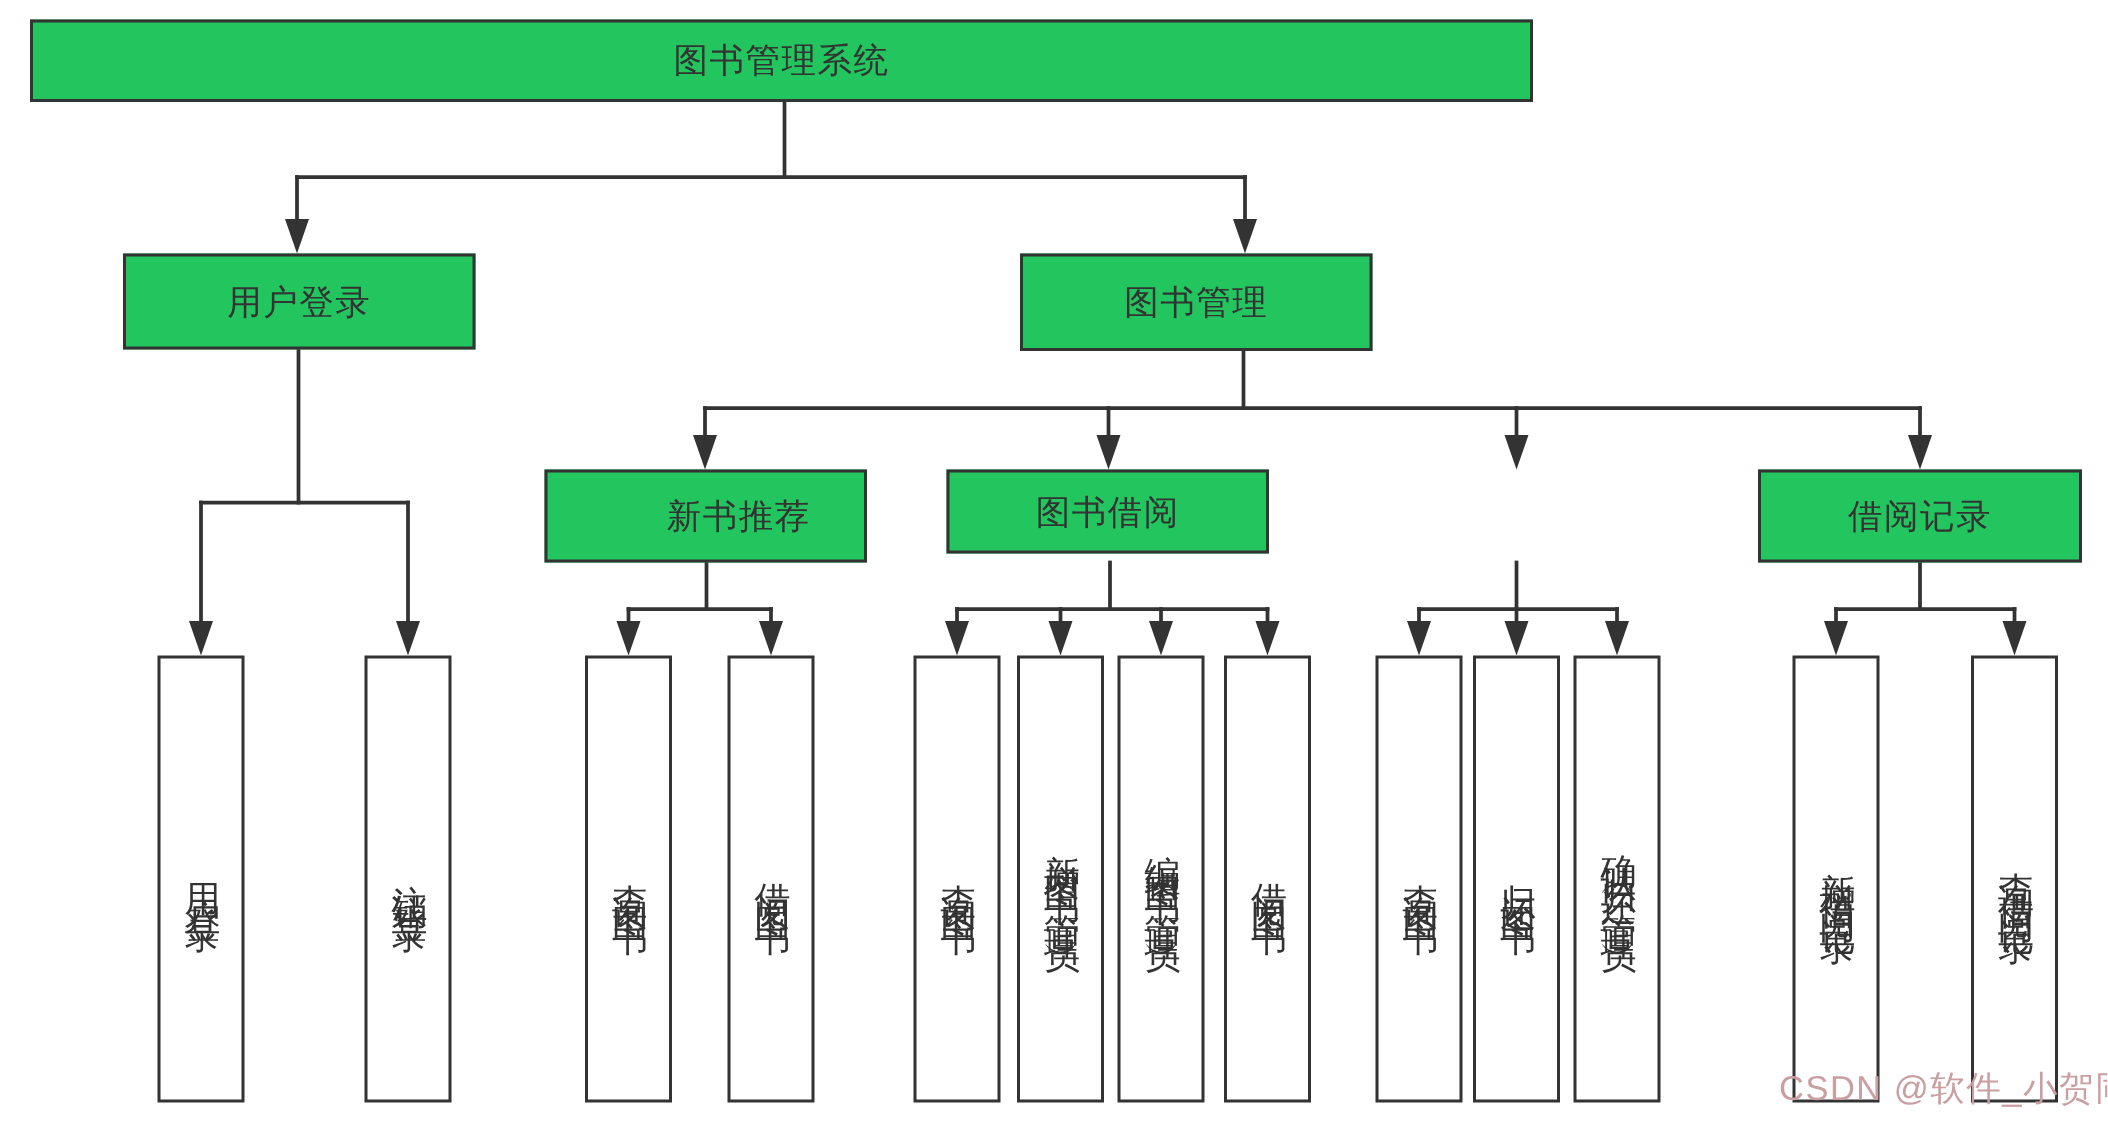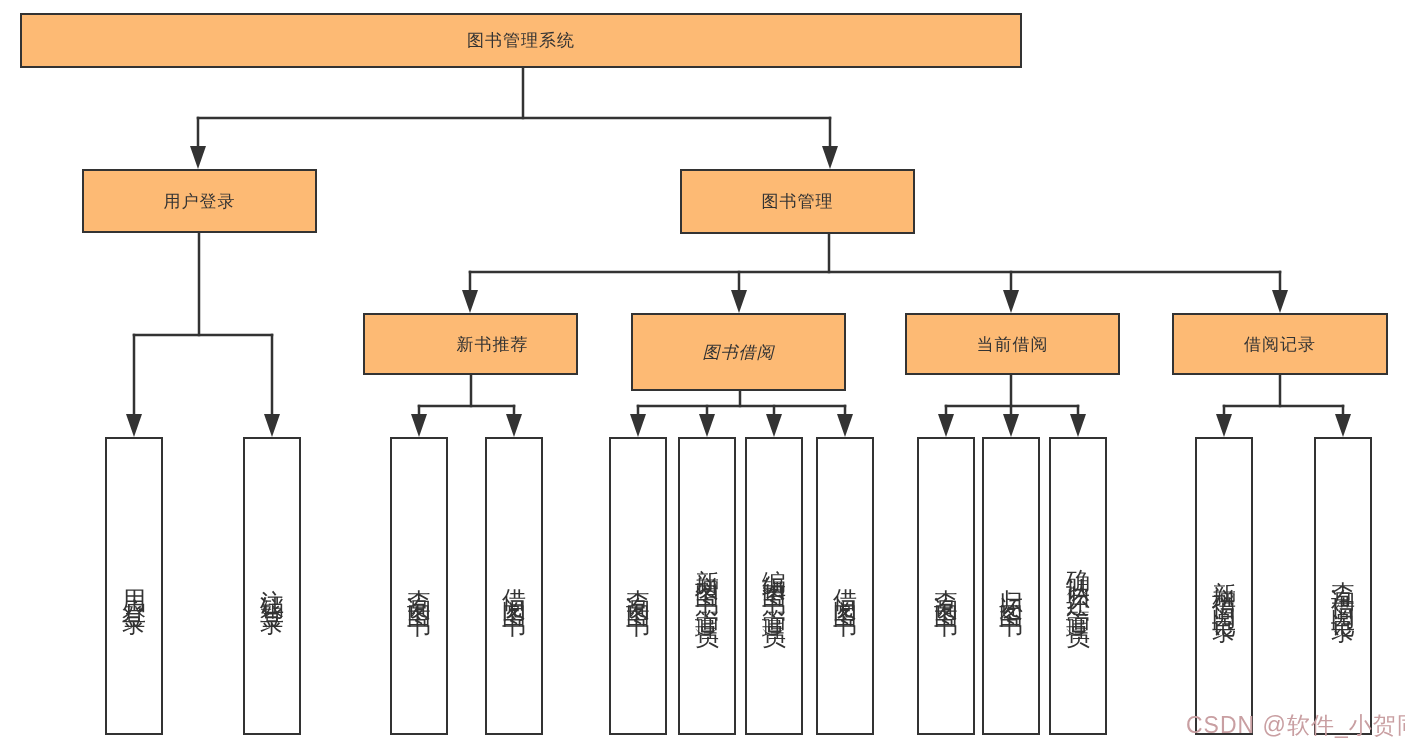--- a/index.html
+++ b/index.html
@@ -9,25 +9,25 @@
     height: 747px;
     background: #ffffff;
     font-family: "Liberation Sans", "DejaVu Sans", sans-serif;
     color: #333333;
     overflow: hidden;
   }
   #wires { position: absolute; left: 0; top: 0; width: 1405px; height: 747px; }
   .hbox {
     position: absolute;
     border: 2.5px solid #333333;
-    background: #fdba74;
+    background: #22c55e;
     display: flex;
     align-items: center;
     justify-content: center;
-    font-size: 17px;
+    font-size: 23px;
     letter-spacing: 1px;
     box-sizing: border-box;
   }
   .vbox {
     position: absolute;
     border: 2.5px solid #333333;
     background: #ffffff;
     display: flex;
     align-items: center;
     justify-content: center;
@@ -125,22 +125,21 @@
       <path d="M1335 414 H1351 L1343 437 Z"></path>
     </g>
   </svg>
 
   <div class="hbox" style="left:20px; top:13px; width:1002px; height:55px;">图书管理系统</div>
 
   <div class="hbox" style="left:82px; top:169px; width:235px; height:64px;">用户登录</div>
   <div class="hbox" style="left:680px; top:169px; width:235px; height:65px;text-align:center;">图书管理</div>
 
   <div class="hbox" style="left:363px; top:313px; width:215px; height:62px;padding-left:44px;">新书推荐</div>
-  <div class="hbox" style="left:631px; top:313px; width:215px; height:78px;font-style:italic;">图书借阅</div>
-  <div class="hbox" style="left:905px; top:313px; width:215px; height:62px;">当前借阅</div>
+  <div class="hbox" style="left:631px; top:313px; width:215px; height:56px;">图书借阅</div>
   <div class="hbox" style="left:1172px; top:313px; width:216px; height:62px;">借阅记录</div>
 
   <div class="vbox" style="left:105px; top:437px; width:58px; height:298px;">
     <span class="vtext">用户登录</span>
   </div>
   <div class="vbox" style="left:243px; top:437px; width:58px; height:298px;">
     <span class="vtext">注销登录</span>
   </div>
 
   <div class="vbox" style="left:390px; top:437px; width:58px; height:298px;">

